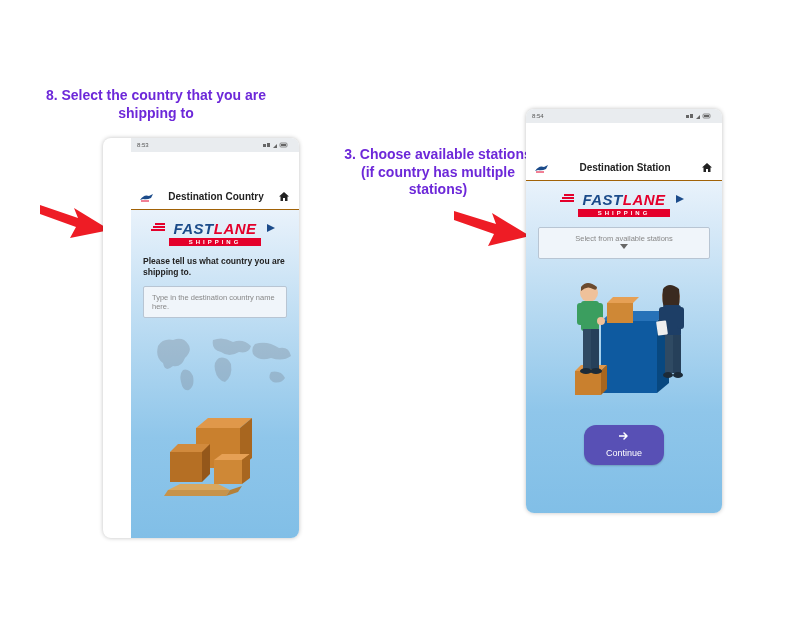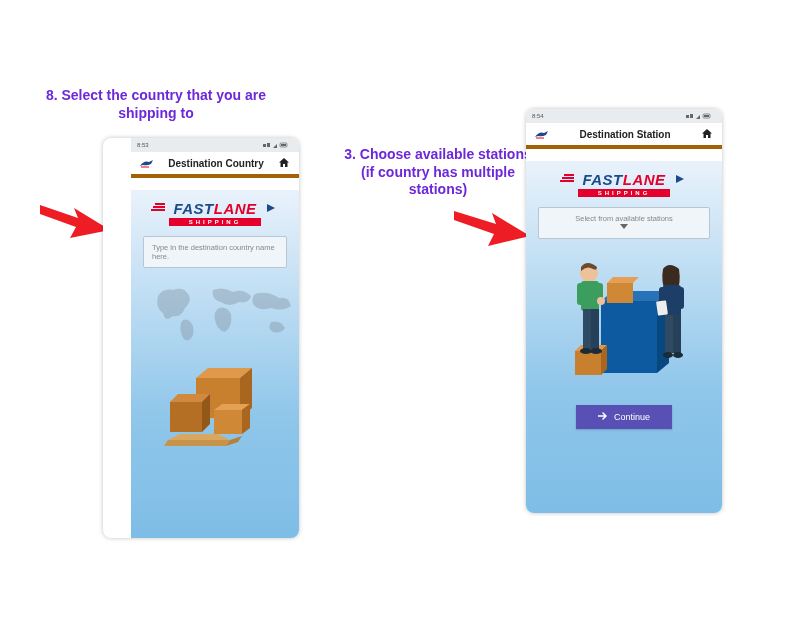--- a/index.html
+++ b/index.html
@@ -37,35 +37,35 @@
     color: #555;
   }
   .status-icons { display: flex; gap: 2px; align-items: center; }
   .app-header {
     height: 26px;
     background: #fff;
     display: flex;
     align-items: center;
     justify-content: space-between;
     padding: 0 8px;
-    border-bottom: 4px solid #a16207;
+    border-bottom: 1px solid #a16207;
+    margin-top: 32px;
   }
   .brand { display:flex; align-items:center; gap:2px; font-size:6px; color:#1b4b8a; font-style:italic; font-weight:bold;}
   .brand svg { flex-shrink:0;}
   .header-title {
     font-size: 10px;
     font-weight: bold;
     color: #222;
   }
   .home-icon { width:14px; height:14px; display:flex; align-items:center; justify-content:center;}
   .content {
     background: linear-gradient(#e9f2fb 0%, #8fc6ea 65%, #7ebde6 100%);
     padding: 10px 12px 8px;
     position: relative;
-    margin-top: 12px;
   }
   .fastlane-logo { text-align:center; margin-bottom:8px;}
   .fastlane-logo .fl-main { font-size:15px; font-weight:900; font-style:italic; letter-spacing:.5px; display:inline-block; position:relative;}
   .fastlane-logo .fl-fast { color:#1b4b8a;}
   .fastlane-logo .fl-lane { color:#e4002b;}
   .fastlane-logo .fl-ship { display:block; font-size:6px; background:#e4002b; color:#fff; letter-spacing:3px; padding:1px 0; font-style:normal; font-weight:bold; width:92px; margin:1px auto 0;}
   .fastlane-logo .fl-lines { position:absolute; left:-18px; top:3px; }
   .fastlane-logo .fl-lines span{ display:block; width:14px; height:2px; background:#e4002b; margin-bottom:1px;}
   .fastlane-logo .fl-lines span:nth-child(1){width:10px; margin-left:4px;}
   .fastlane-logo .fl-lines span:nth-child(2){width:12px; margin-left:2px;}
@@ -90,29 +90,30 @@
     justify-content: space-between;
     flex-direction: column;
   }
   .world-map { margin-top:10px; opacity:.35; text-align:center;}
   .boxes-illustration { margin-top:6px; text-align:center;}
   .people-illustration { margin-top:8px; text-align:center;}
   .continue-btn {
     margin: 14px auto 6px;
     background: #5850b5;
     color: #fff;
-    border-radius: 0;
+    border-radius: 12px;
     padding: 7px 22px;
     font-size: 9px;
     font-weight: 500;
     display: flex;
     align-items: center;
     gap: 6px;
     width: fit-content;
     box-shadow: 0 1px 2px rgba(0,0,0,.2);
+    flex-direction: column;
   }
   .nav-bar {
     height: 10px;
     background: #fff;
     display: flex;
     justify-content: center;
     gap: 26px;
     align-items: center;
   }
   .nav-bar span { width: 22px; height: 2px; background: #aaa; border-radius: 1px;}
@@ -161,20 +162,21 @@
         <span class="fl-lines">
             <span></span>
             <span></span>
             <span></span>
           </span>
         <span class="fl-fast">FAST</span><span class="fl-lane">LANE</span>
         <span class="fl-arrow"></span>
         <span class="fl-ship">SHIPPING</span>
       </div>
     </div>
+    <div class="prompt-text">Please tell us what country you are shipping to.</div>
     <div class="text-input">
       <span>Type in the destination country name here.</span>
     </div>
     <div class="world-map">
       <svg width="160" height="72" viewBox="0 0 160 72">
         <g fill="#7a8694">
           <path d="M15 18 Q20 10 30 12 Q40 8 45 16 Q50 22 42 30 Q38 40 30 38 Q22 45 20 35 Q12 30 15 18 Z"></path>
           <path d="M40 42 Q46 40 50 48 Q52 58 46 62 Q40 64 38 54 Q36 46 40 42 Z"></path>
           <path d="M70 12 Q80 8 90 14 Q100 10 108 18 Q106 26 96 24 Q86 30 78 24 Q68 22 70 12 Z"></path>
           <path d="M76 30 Q84 28 88 36 Q90 48 82 54 Q74 52 72 42 Q70 34 76 30 Z"></path>

